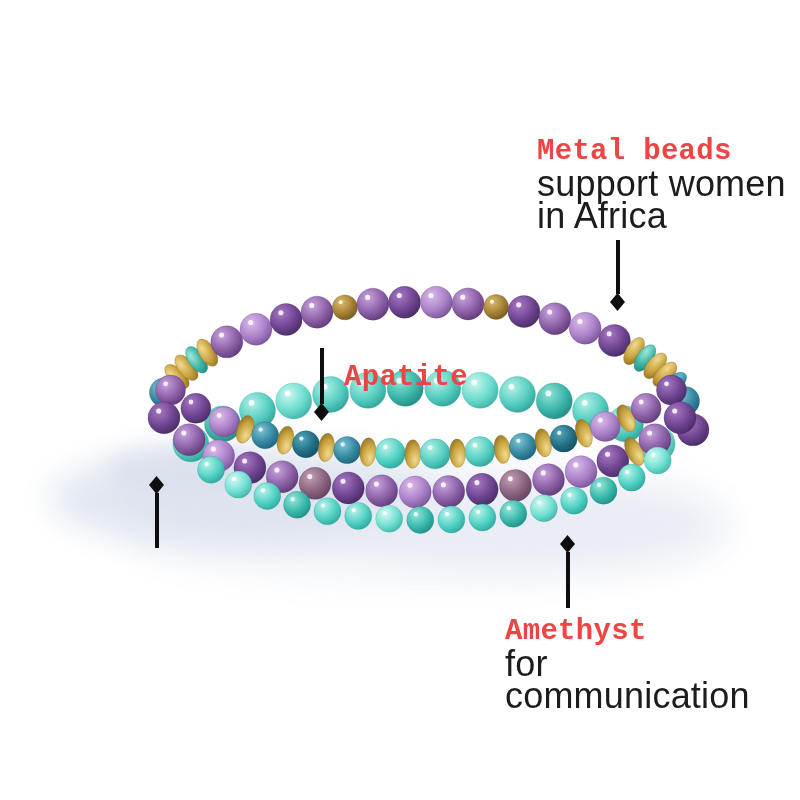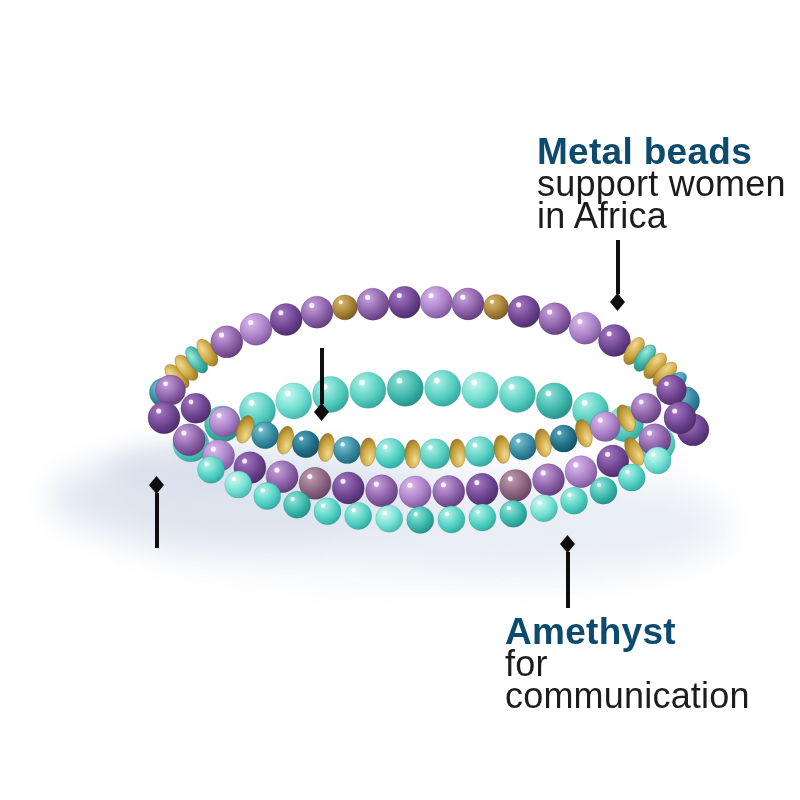--- a/index.html
+++ b/index.html
@@ -1,20 +1,20 @@
 <!DOCTYPE html>
 <html><head>
 <meta charset="utf-8">
 <style>
   html,body{margin:0;padding:0;background:#ffffff;}
   .stage{position:relative;width:800px;height:800px;background:#ffffff;overflow:hidden;
          font-family:"Liberation Sans", sans-serif;color:#141414;}
   #bracelet-svg{position:absolute;left:0;top:0;width:800px;height:800px;}
   .ann{position:absolute;}
-  .ann-title{font-size:37px;line-height:32px;font-weight:700;letter-spacing:.3px;color:#0c4a6e;}
+  .ann-title{font-size:29px;line-height:32px;font-weight:700;letter-spacing:.3px;color:#ef4444;font-family:Liberation Mono, monospace;}
   .ann-sub{font-size:36px;line-height:32px;font-weight:400;letter-spacing:.2px;color:#1c1c1c;white-space:pre-line;}
   .cline{position:absolute;width:4px;background:#0e0e0e;}
   .cdiamond{position:absolute;width:15px;height:18px;background:#0e0e0e;
             clip-path:polygon(50% 0,100% 50%,50% 100%,0 50%);}
   #ann-metal{left:537px;top:136px;}
   #line-metal{left:616px;top:240px;height:54px;}
   #dia-metal{left:610px;top:293px;}
   #ann-apatite{left:344px;top:362px;}
   #line-apatite{left:320px;top:348px;height:56px;}
   #dia-apatite{left:314px;top:403px;}
@@ -319,20 +319,21 @@
 
   <div class="ann" id="ann-metal">
     <div class="ann-title">Metal beads</div>
     <div class="ann-sub">support women
 in Africa</div>
   </div>
   <div class="cline" id="line-metal"></div>
   <div class="cdiamond" id="dia-metal"></div>
 
   <div class="ann" id="ann-apatite">
+    <div class="ann-title">Apatite</div>
   </div>
   <div class="cline" id="line-apatite"></div>
   <div class="cdiamond" id="dia-apatite"></div>
 
   <div class="cline" id="line-amethyst"></div>
   <div class="cdiamond" id="dia-amethyst"></div>
 
   <div class="ann" id="ann-turquoise">
     <div class="ann-title">Amethyst</div>
     <div class="ann-sub">for communication</div>

